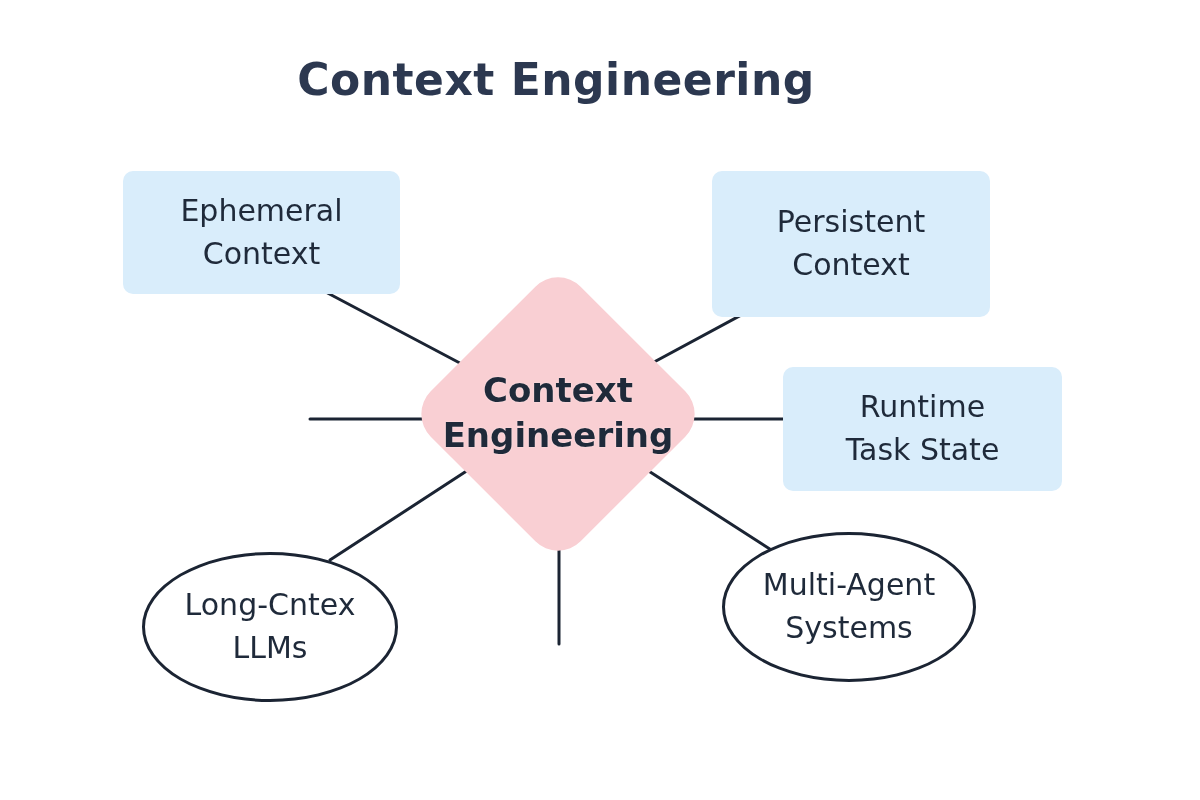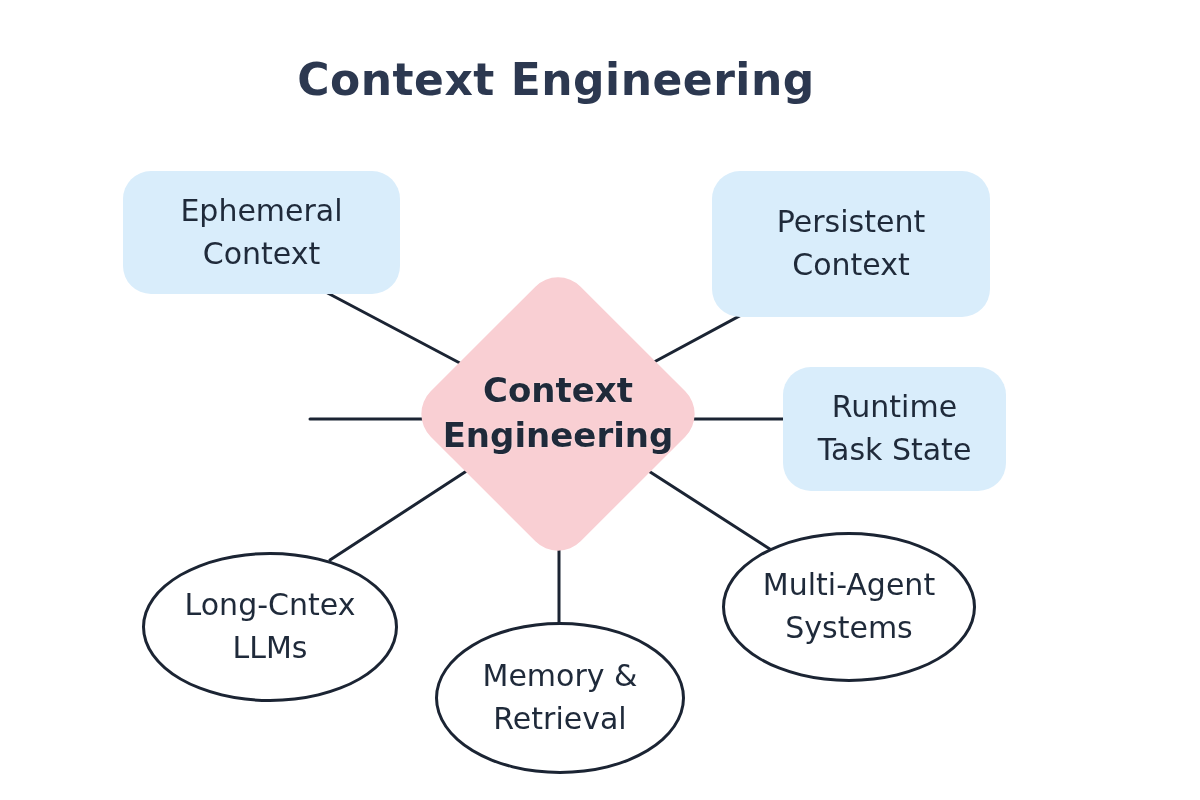--- a/index.html
+++ b/index.html
@@ -48,21 +48,21 @@
     text-align: center;
     color: var(--node_text, #1f2a3a);
     font-size: 30px;
     font-weight: 500;
     line-height: 1.42;
     white-space: pre-line;
     box-sizing: border-box;
   }
   .box {
     background: var(--box_fill, #d9edfb);
-    border-radius: 28px;
+    border-radius: 10px;
   }
   .ellipse {
     background: var(--ellipse_fill, #ffffff);
     border: 3px solid var(--line, #1b2433);
     border-radius: 50%;
   }
   .diamond-shape {
     position: absolute;
     left: 452px;
     top: 284px;
@@ -82,21 +82,21 @@
     font-weight: 700;
     line-height: 1.32;
     white-space: pre-line;
     color: var(--node_text, #1f2a3a);
     text-shadow: 0 0 2px rgba(255,255,255,0.55);
   }
   
   .pos-ephemeral   { left: 123px; top: 147px; width: 277px; height: 123px; }
   .pos-persistent  { left: 712px; top: 147px; width: 278px; height: 146px; }
   .pos-knowledge   { left: 50px;  top: 343px; width: 277px; height: 124px; }
-  .pos-runtime     { left: 783px; top: 343px; width: 223px; height: 124px; }
+  .pos-runtime     { left: 783px; top: 343px; width: 279px; height: 124px; }
   .pos-longcontext { left: 142px; top: 528px; width: 256px; height: 150px; }
   .pos-memory      { left: 435px; top: 598px; width: 250px; height: 152px; }
   .pos-multiagent  { left: 722px; top: 508px; width: 254px; height: 150px; }
 </style>
 </head>
 <body>
 
 <div class="canvas">
 
   <svg class="connectors" viewBox="0 0 1200 800" xmlns="http://www.w3.org/2000/svg">
@@ -129,23 +129,19 @@
 
   <div class="diamond-shape"></div>
   <div class="diamond-label">Context
 Engineering</div>
 
   <div class="node ellipse pos-longcontext">
     <span>Long-Cntex
 LLMs</span>
   </div>
 
-  <div class="node ellipse pos-memory">
-    <span>Memory &amp;
-Retrieval</span>
-  </div>
 
   <div class="node ellipse pos-multiagent">
     <span>Multi-Agent
 Systems</span>
   </div>
 
 </div>
 
 </body></html>

